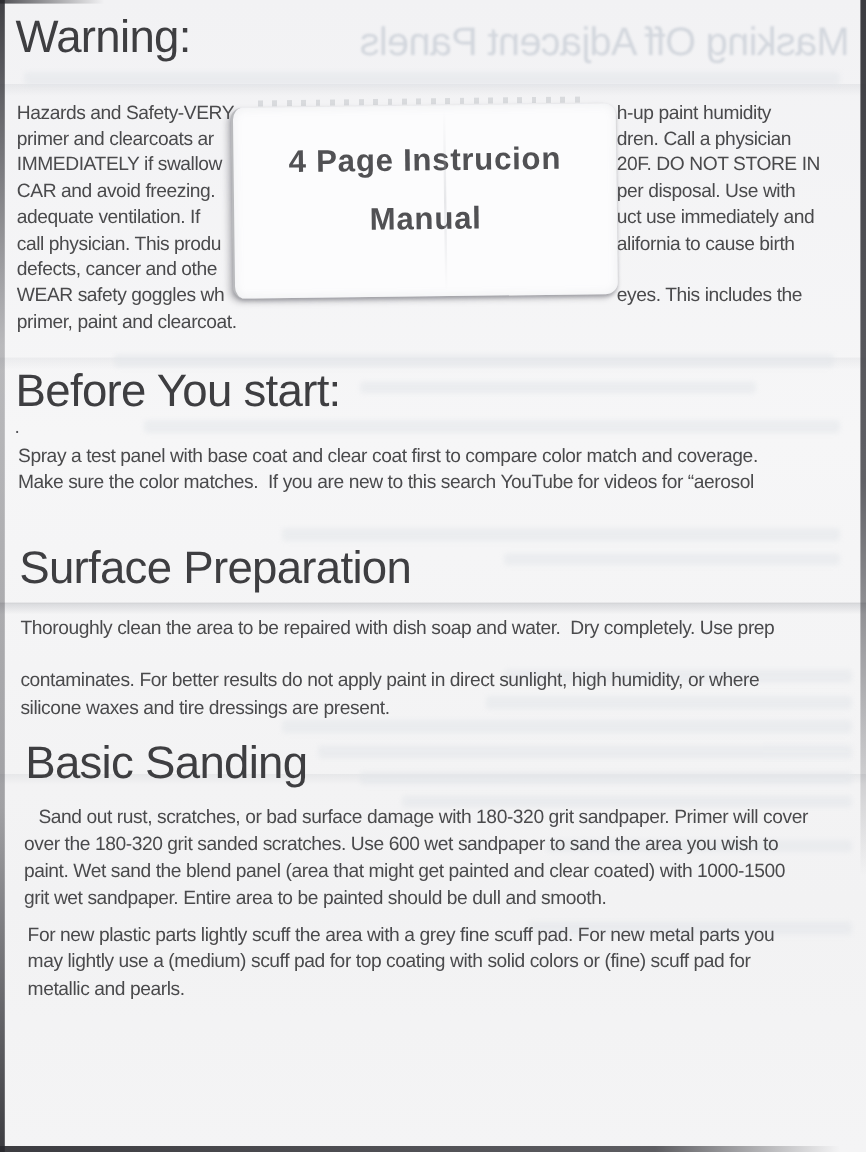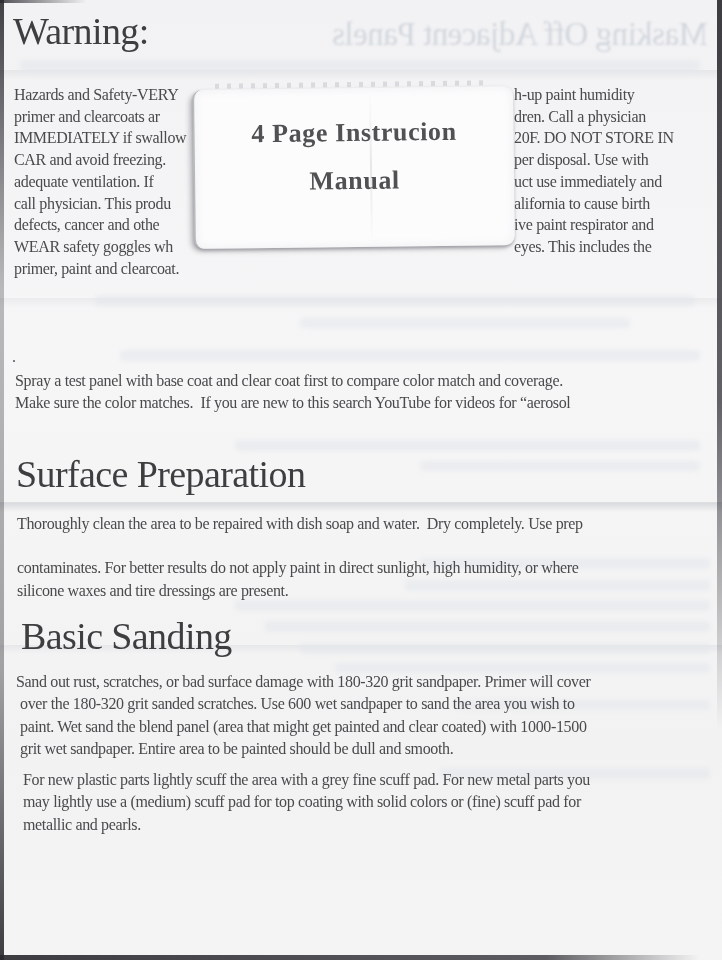--- a/index.html
+++ b/index.html
@@ -1,19 +1,19 @@
 <!DOCTYPE html>
 <html><head>
 <meta charset="utf-8">
 <style>
   html,body{margin:0;padding:0;background:#e9e9ea;}
   .page{
     position:relative;width:722px;height:960px;overflow:hidden;
     background:linear-gradient(180deg,#f2f2f4 0%,#f6f6f7 38%,#f2f2f3 78%,#f4f4f5 100%);
-    font-family:Liberation Serif, serif;color:#4a4a4c;
+    font-family:Liberation Sans, sans-serif;color:#4a4a4c;
   }
   .heading{
     position:absolute;font-size:38px;font-weight:400;letter-spacing:-0.6px;
     color:#3e3e41;white-space:pre;line-height:1.15;
   }
   .bodyline{
     position:absolute;font-size:16px;letter-spacing:-0.35px;line-height:20px;
     white-space:pre;color:#4a4a4c;
   }
   .ghost{position:absolute;background:#e3e6ea;filter:blur(2px);border-radius:3px;opacity:.55;}
@@ -90,42 +90,42 @@
   <div class="bodyline" style="left:14px;top:107px">primer and clearcoats ar</div>
   <div class="bodyline" style="left:14px;top:128px">IMMEDIATELY if swallow</div>
   <div class="bodyline" style="left:514px;top:128px">20F. DO NOT STORE IN</div>
   <div class="bodyline" style="left:14px;top:150px">CAR and avoid freezing.</div>
   <div class="bodyline" style="left:514px;top:150px">per disposal. Use with</div>
   <div class="bodyline" style="left:14px;top:172px">adequate ventilation. If</div>
   <div class="bodyline" style="left:514px;top:172px">uct use immediately and</div>
   <div class="bodyline" style="left:14px;top:194px">call physician. This produ</div>
   <div class="bodyline" style="left:14px;top:215px">defects, cancer and othe</div>
   <div class="bodyline" style="left:514px;top:194px">alifornia to cause birth</div>
-  <div class="bodyline" style="left:514px;top:215px">ive paint respirator and</div>
   <div class="bodyline" style="left:14px;top:237px">WEAR safety goggles wh</div>
   <div class="bodyline" style="left:514px;top:237px">eyes. This includes the</div>
   <div class="bodyline" style="left:14px;top:259px">primer, paint and clearcoat.</div>
 
   <div class="perforation"></div>
   <div class="sticker">
     <div class="sticker-line1">4 Page Instrucion</div>
     <div class="sticker-line2">Manual</div>
   </div>
 
+  <div class="heading" style="left:13px;top:305px">Before You start:</div>
   <div class="stray-dot">.</div>
   <div class="bodyline" style="left:15px;top:371px">Spray a test panel with base coat and clear coat first to compare color match and coverage.</div>
   <div class="bodyline" style="left:15px;top:393px">Make sure the color matches.  If you are new to this search YouTube for videos for “aerosol</div>
 
   <div class="heading" style="left:16px;top:453px">Surface Preparation</div>
   <div class="bodyline" style="left:17px;top:514px">Thoroughly clean the area to be repaired with dish soap and water.  Dry completely. Use prep</div>
   <div class="bodyline" style="left:17px;top:558px">contaminates. For better results do not apply paint in direct sunlight, high humidity, or where</div>
   <div class="bodyline" style="left:17px;top:581px">silicone waxes and tire dressings are present.</div>
 
   <div class="heading" style="left:21px;top:615px">Basic Sanding</div>
-  <div class="bodyline" style="left:16px;top:672px">Sand out rust, scratches, or bad surface damage with 180-320 grit sandpaper. Primer will cover</div>
+  <div class="bodyline" style="left:32px;top:672px">Sand out rust, scratches, or bad surface damage with 180-320 grit sandpaper. Primer will cover</div>
   <div class="bodyline" style="left:20px;top:694px">over the 180-320 grit sanded scratches. Use 600 wet sandpaper to sand the area you wish to</div>
   <div class="bodyline" style="left:20px;top:717px">paint. Wet sand the blend panel (area that might get painted and clear coated) with 1000-1500</div>
   <div class="bodyline" style="left:20px;top:739px">grit wet sandpaper. Entire area to be painted should be dull and smooth.</div>
   <div class="bodyline" style="left:23px;top:770px">For new plastic parts lightly scuff the area with a grey fine scuff pad. For new metal parts you</div>
   <div class="bodyline" style="left:23px;top:792px">may lightly use a (medium) scuff pad for top coating with solid colors or (fine) scuff pad for</div>
   <div class="bodyline" style="left:23px;top:815px">metallic and pearls.</div>
 
   <div class="edge-left"></div>
   <div class="edge-right"></div>
   <div class="edge-bottom"></div>

